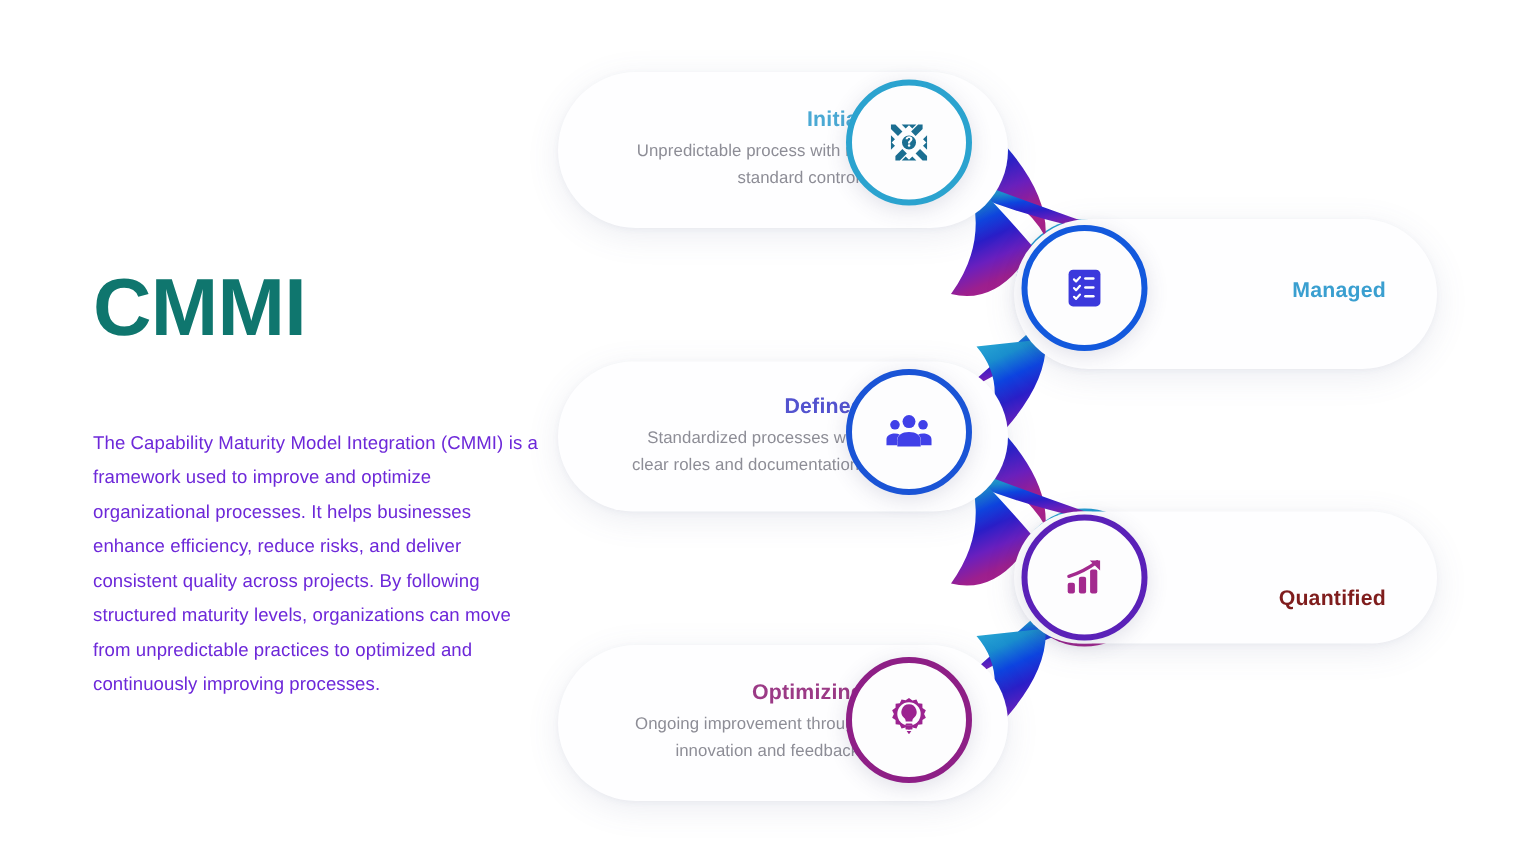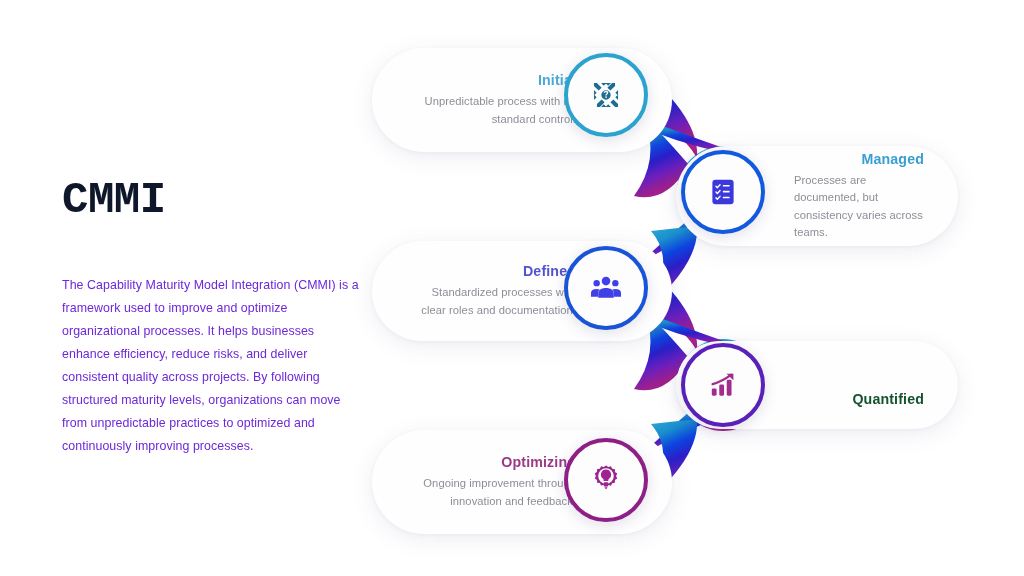--- a/index.html
+++ b/index.html
@@ -6,22 +6,22 @@
   body{
     width:1024px;height:576px;background:#ffffff;overflow:hidden;
     font-family:"Liberation Sans","DejaVu Sans",sans-serif;
     -webkit-font-smoothing:antialiased;
   }
   #stage{position:relative;width:1024px;height:576px;}
 
   
   .left-panel{position:absolute;left:62px;top:178px;width:300px;}
   .title{
-    font-size:44px;font-weight:700;letter-spacing:-0.5px;color:#0f172a;
-    line-height:1;margin:0 0 52px 0;font-family:Liberation Mono, monospace;
+    font-size:54px;font-weight:700;letter-spacing:-0.5px;color:#0f766e;
+    line-height:1;margin:0 0 52px 0;
   }
   .desc{
     font-size:12.4px;line-height:1.85;color:#6d28d9;margin:0;
     letter-spacing:.005em;
   }
 
   
   .ribbon{position:absolute;left:0;top:0;width:1024px;height:576px;
           pointer-events:none;}
 
@@ -124,30 +124,29 @@
     </g>
   </svg>
 
   <div class="card left c1">
     <div class="card-title" style="color: rgb(74, 169, 212);">Initial</div>
     <div class="card-desc">Unpredictable process with no standard control.</div>
   </div>
 
   <div class="card right c2">
     <div class="card-title" style="color: rgb(58, 159, 208);">Managed</div>
-    <div class="card-desc">Processes are documented, but consistency varies across teams.</div>
   </div>
 
   <div class="card left c3">
     <div class="card-title" style="color: rgb(83, 83, 207);">Defined</div>
     <div class="card-desc">Standardized processes with clear roles and documentation.</div>
   </div>
 
   <div class="card right c4">
-    <div class="card-title" style="color: #14532d; margin-top: 32px;">Quantified</div>
+    <div class="card-title" style="color: #7f1d1d; margin-top: 32px;">Quantified</div>
   </div>
 
   <div class="card left c5">
     <div class="card-title" style="color: rgb(155, 58, 134);">Optimizing</div>
     <div class="card-desc">Ongoing improvement through innovation and feedback.</div>
   </div>
 
   <div class="node n1" style="border-color: rgb(43, 163, 207);">
     <span>
       <svg width="34" height="34" viewBox="0 0 24 24" fill="#1b6e91">

